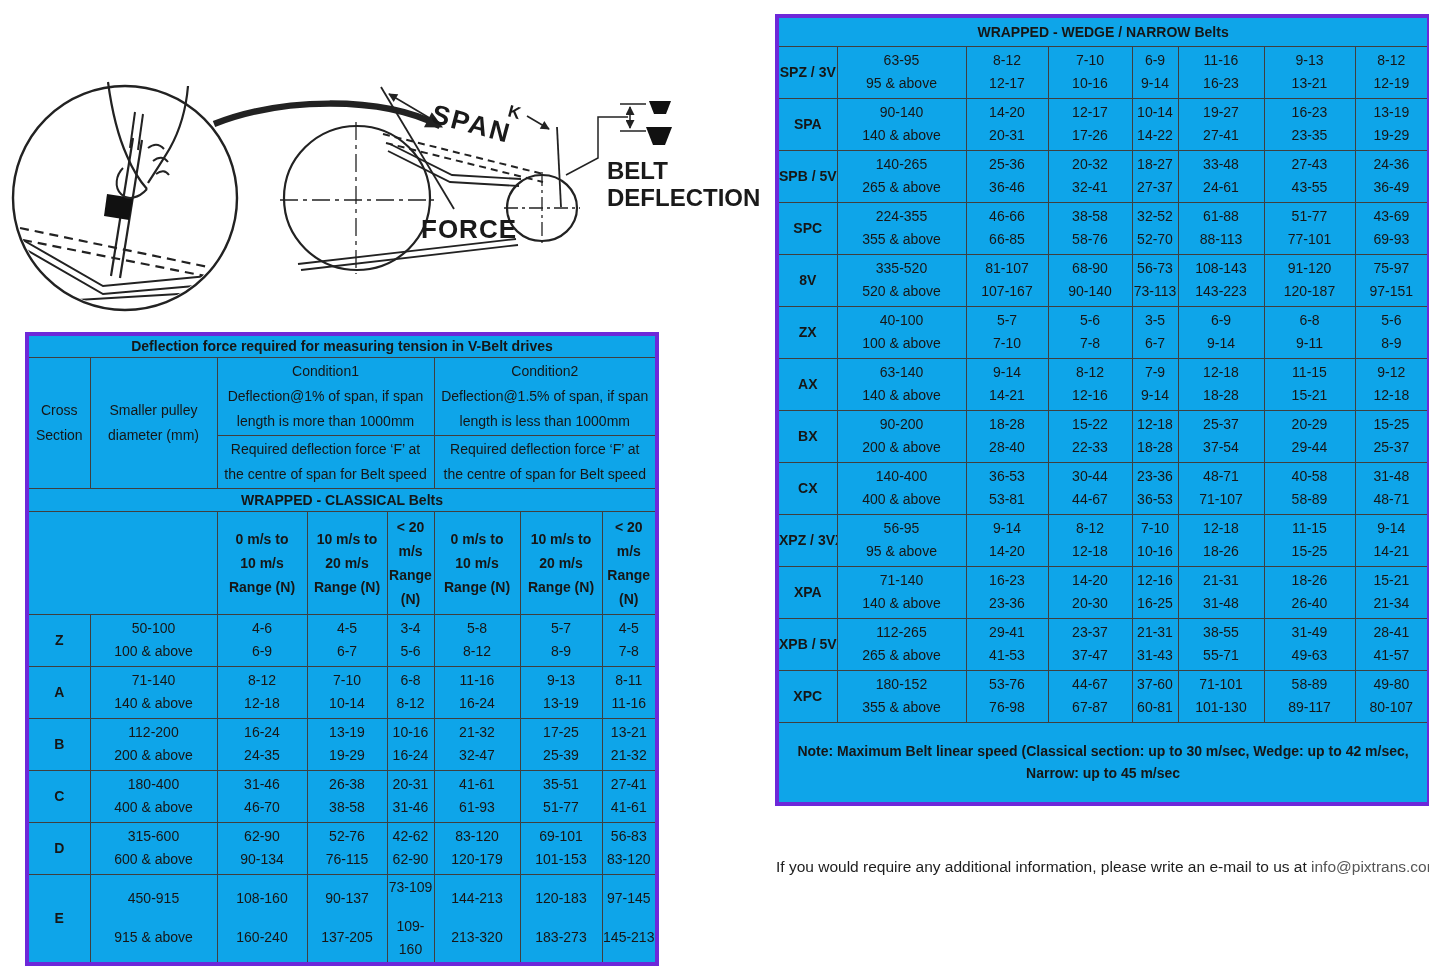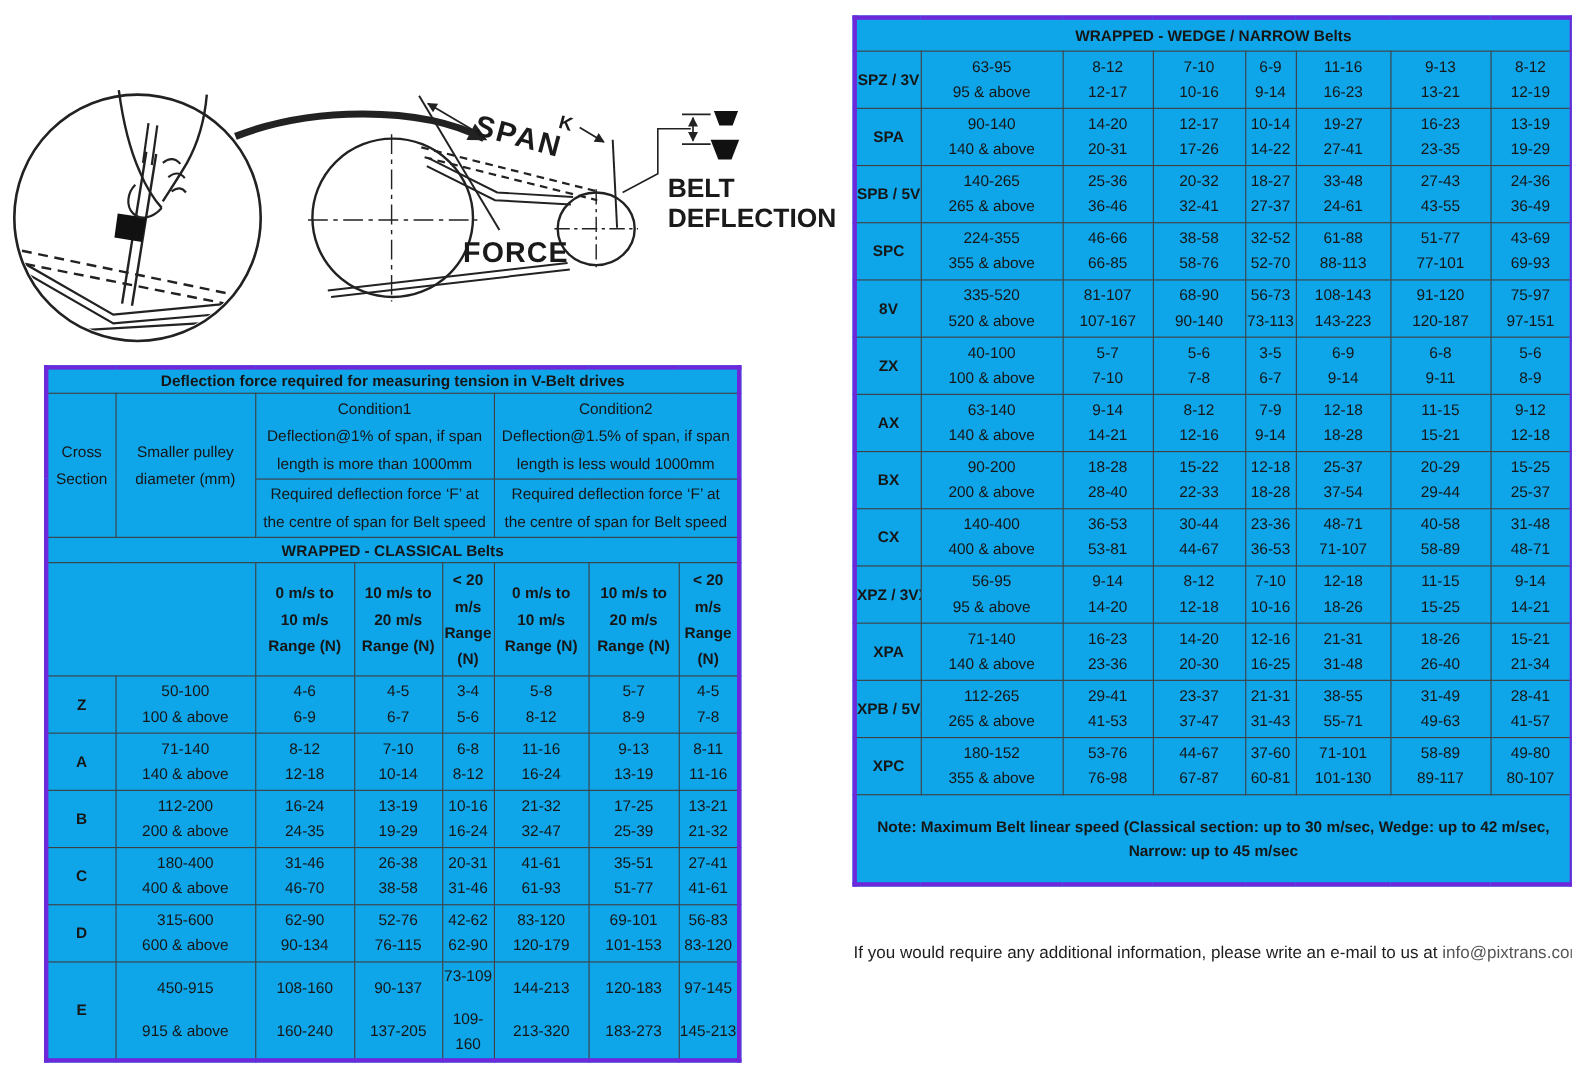--- a/index.html
+++ b/index.html
@@ -19,21 +19,21 @@
                       font-size:14px;color:#161616;padding:1px 0;overflow:hidden;}
   td .l{line-height:23px;}
   td.rlabel{font-weight:bold;font-size:13px;white-space:nowrap;}
   tr.data-row{height:52px;}
   tr.data-row.tall{height:90px;}
   tr.data-row.tall td > .l:first-child{margin-bottom:16px;}
   td.banner{font-weight:bold;font-size:15px;}
   td.t-title{font-weight:bold;font-size:15px;}
 
   
-  .left-table-wrap{position:absolute;left:40px;top:332px;}
+  .left-table-wrap{position:absolute;left:25px;top:332px;}
   #left-table{width:631px;}
   tr.r-title{height:23px;}
   tr.r-cond{height:76px;}
   tr.r-req{height:53px;padding-left:24px;}
   tr.r-banner{height:23px;}
   tr.r-speed{height:103px;}
   td.hdr{font-size:14.5px;font-weight:normal;}
   td.hdr .l{line-height:25px;}
   td.cond .cond-name{line-height:25px;}
   td.speedhdr{font-weight:bold;font-size:14px;}
@@ -171,21 +171,21 @@
           <div class="cond-name">Condition1</div>
           <div>
                 <div class="l">Deflection@1% of span, if span</div>
                 <div class="l">length is more than 1000mm</div>
               </div>
         </td>
         <td colspan="3" class="hdr cond">
           <div class="cond-name">Condition2</div>
           <div>
                 <div class="l">Deflection@1.5% of span, if span</div>
-                <div class="l">length is less would 1000mm</div>
+                <div class="l">length is less than 1000mm</div>
               </div>
         </td>
       </tr>
       <tr class="r-req">
         <td colspan="3" class="hdr">
               <div class="l">Required deflection force ‘F’ at</div>
               <div class="l">the centre of span for Belt speed</div>
             </td>
         <td colspan="3" class="hdr">
               <div class="l">Required deflection force ‘F’ at</div>

